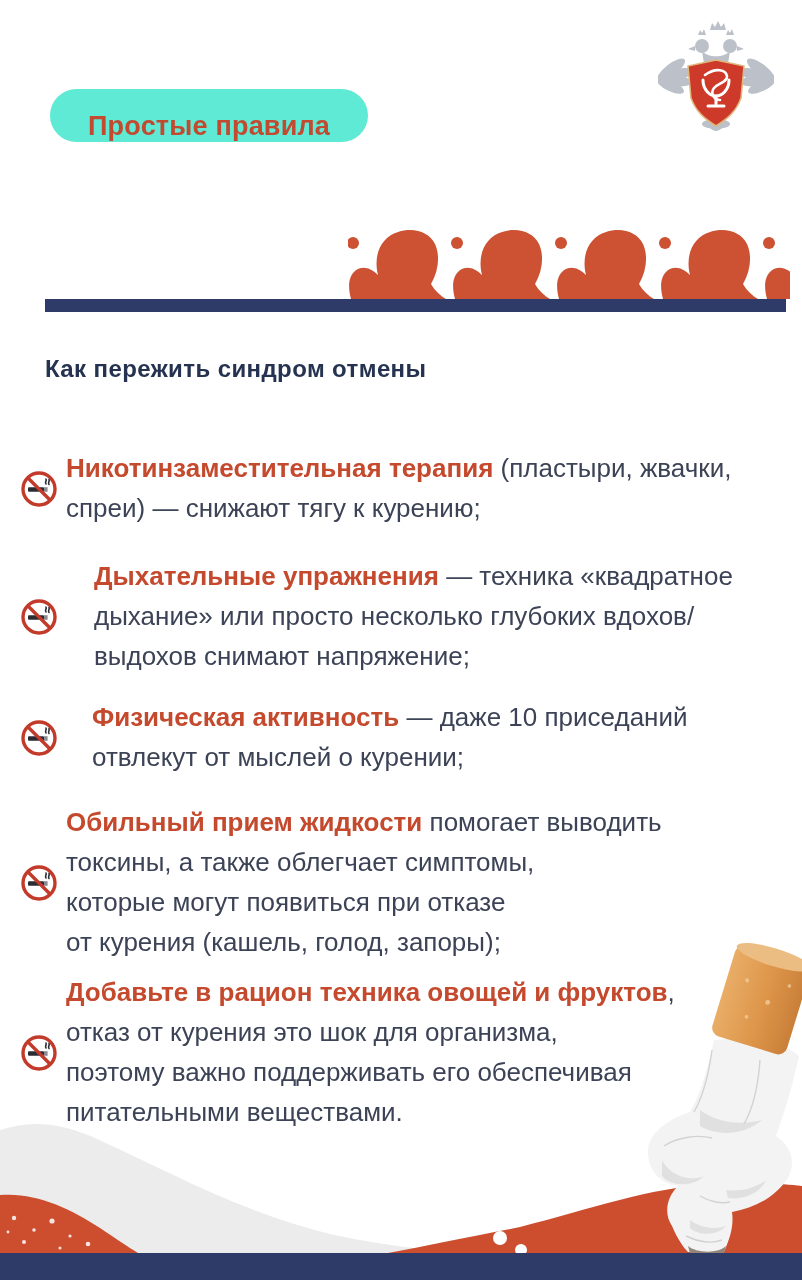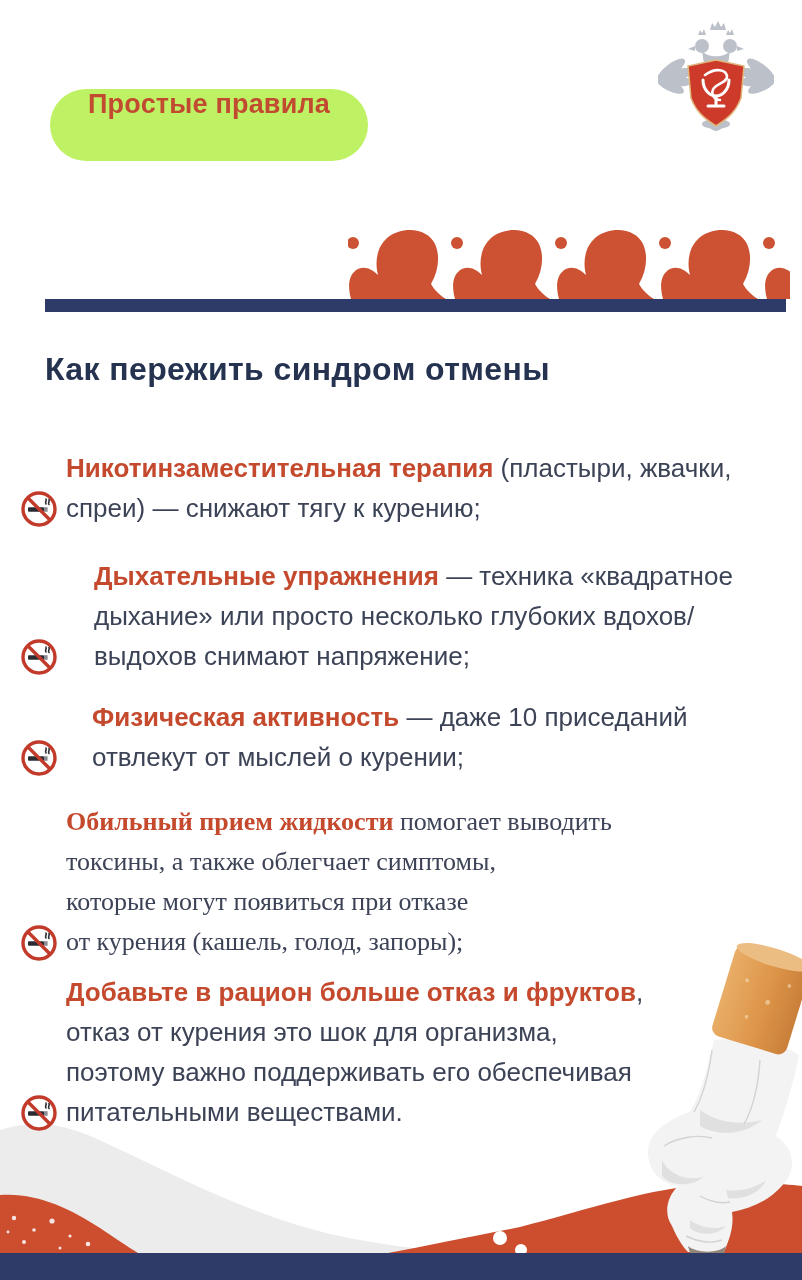--- a/index.html
+++ b/index.html
@@ -3,41 +3,41 @@
 <meta charset="utf-8">
 <style>
   html,body{margin:0;padding:0;}
   body{
     width:802px;height:1280px;position:relative;overflow:hidden;
     background:#ffffff;
     font-family:"Liberation Sans", sans-serif;
   }
   
   .badge{
-    position:absolute;left:50px;top:89px;height:72px;
-    background:#bef264;border-radius:36px;
-    display:flex;align-items:flex-start;padding:0 38px;
+    position:absolute;left:50px;top:89px;height:53px;
+    background:#5eead4;border-radius:36px;
+    display:flex;align-items:flex-end;padding:0 38px;
   }
   .badge span{
     font-size:27px;font-weight:700;color:#c14a30;letter-spacing:.2px;
   }
   
   .emblem{position:absolute;left:658px;top:20px;width:116px;height:118px;}
   
   .divider{position:absolute;left:0;top:225px;width:802px;height:92px;}
   
   h1.title{
     position:absolute;left:45px;top:348px;margin:0;width:720px;
-    font-size:32px;line-height:42px;font-weight:700;letter-spacing:.4px;
+    font-size:24px;line-height:42px;font-weight:700;letter-spacing:.4px;
     color:#253351;
   }
   
   ul.bullets{list-style:none;margin:0;padding:0;position:absolute;left:0;top:0;width:802px;z-index:3;}
-  ul.bullets li{position:absolute;left:20px;width:745px;display:flex;align-items:flex-end;}
-  li.b1{top:448px;} li.b2{top:556px;gap:28px;} li.b3{top:697px;gap:26px;} li.b4{top:802px;font-family:Liberation Serif, serif;} li.b5{top:972px;}
+  ul.bullets li{position:absolute;left:20px;width:745px;display:flex;align-items:center;}
+  li.b1{top:448px;} li.b2{top:556px;gap:28px;} li.b3{top:697px;gap:26px;} li.b4{top:802px;} li.b5{top:972px;}
   .bullet-icon{flex:0 0 38px;width:38px;height:38px;margin-top:2px;margin-right:8px;}
   ul.bullets p{margin:0;font-size:26px;line-height:40px;color:#3c4356;}
   .lead{font-weight:700;color:#c4492d;}
   .rest{white-space:pre-line;}
   
   .bottom-deco{position:absolute;left:0;top:940px;width:802px;height:340px;z-index:2;}
 </style>
 </head>
 <body>
 
@@ -157,21 +157,21 @@
 от курения (кашель, голод, запоры);</span></p>
   </li>
   <li class="b5">
     <svg class="bullet-icon" viewBox="0 0 38 38" aria-hidden="true">
       <circle cx="19" cy="19" r="16" fill="#ffffff" stroke="#c23b2a" stroke-width="3.4"></circle>
       <rect x="8" y="17.2" width="16" height="4.6" rx="1" fill="#2b2b34"></rect>
       <rect x="24" y="17.2" width="3.6" height="4.6" fill="#8a8a92"></rect>
       <path d="M26,14 c-1.5,-2 1,-3 0,-5 M29,14.5 c-1.5,-2 1,-3 0,-5" stroke="#2b2b34" stroke-width="1.6" fill="none" stroke-linecap="round"></path>
       <line x1="8.5" y1="8.5" x2="29.5" y2="29.5" stroke="#c23b2a" stroke-width="3.4"></line>
     </svg>
-    <p><span class="lead">Добавьте в рацион больше отказ и фруктов</span><span class="rest">,
+    <p><span class="lead">Добавьте в рацион техника овощей и фруктов</span><span class="rest">,
 отказ от курения это шок для организма,
 поэтому важно поддерживать его обеспечивая
 питательными веществами.</span></p>
   </li>
 </ul>
 
 <svg class="bottom-deco" viewBox="0 0 802 340" aria-hidden="true">
   <defs>
     <linearGradient id="fgrad" x1="0" y1="0" x2="1" y2="0">
       <stop offset="0" stop-color="#e9ad67"></stop>

